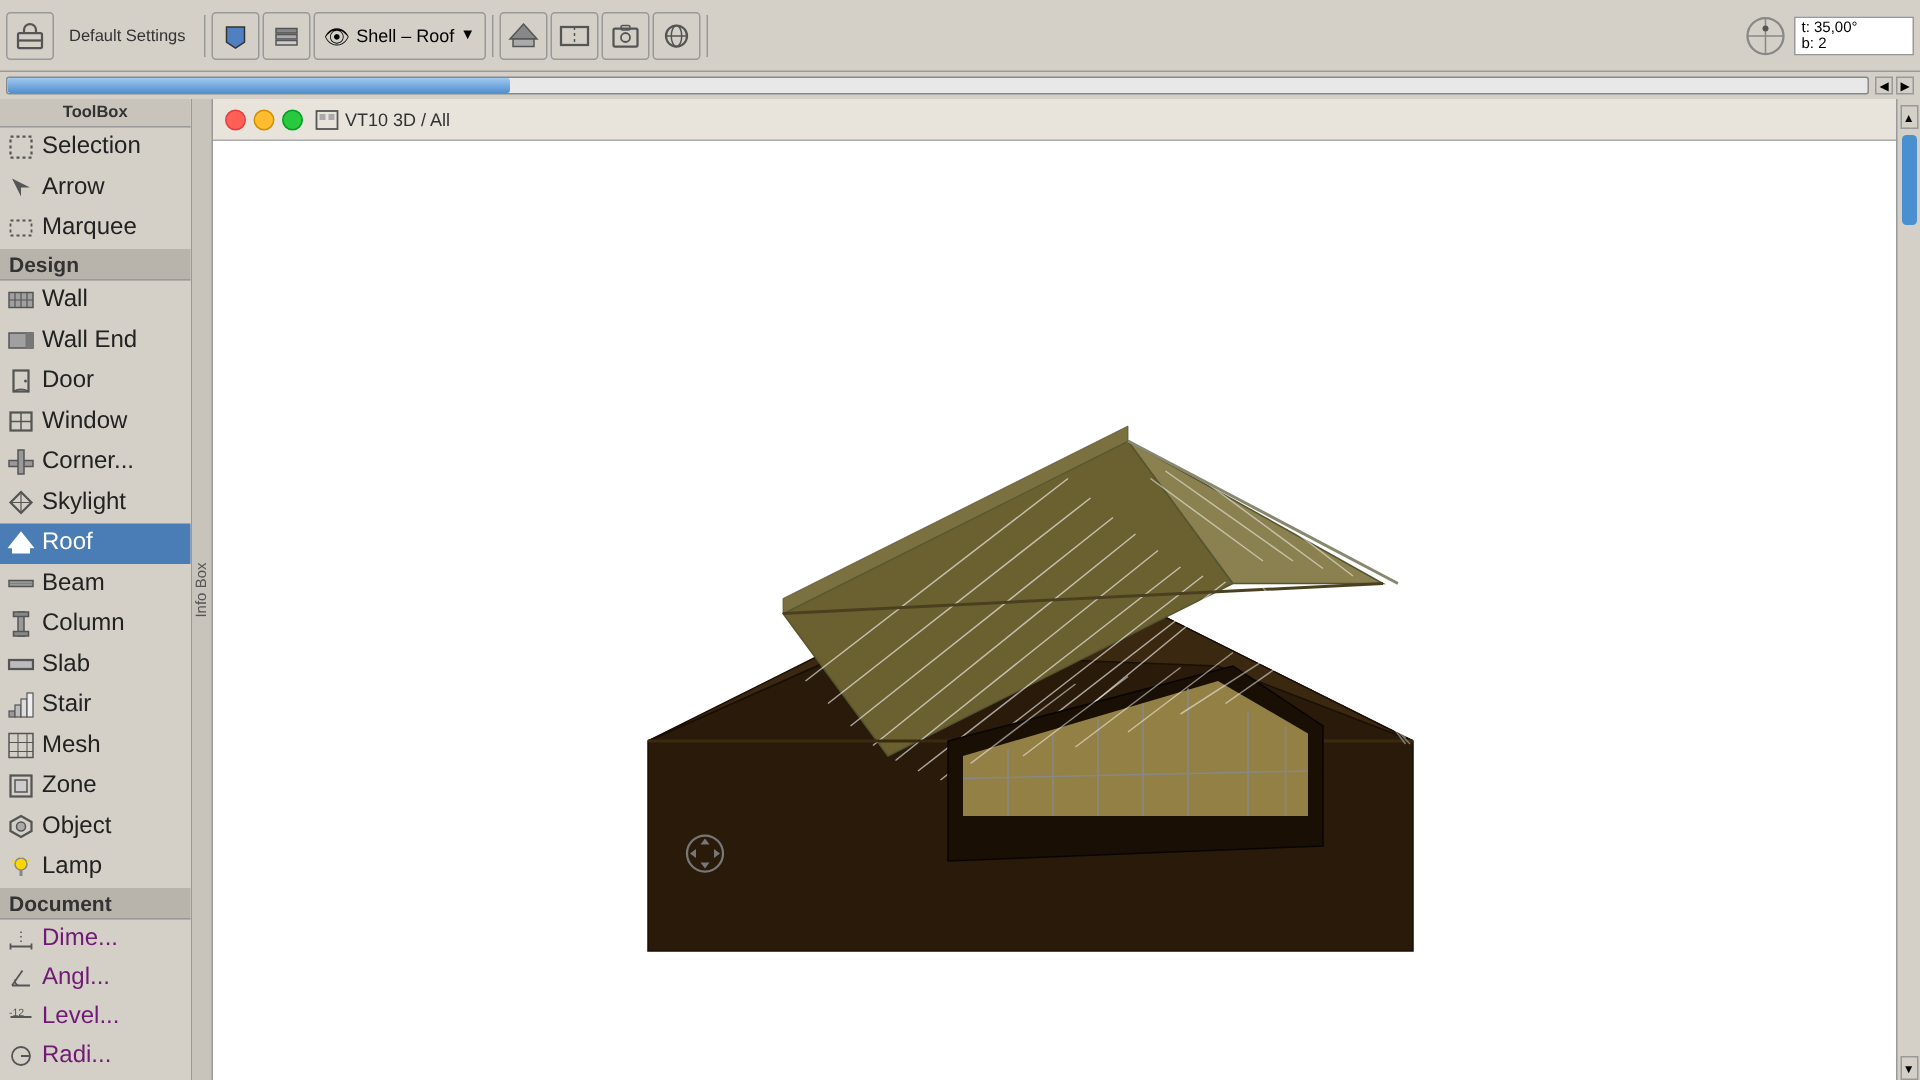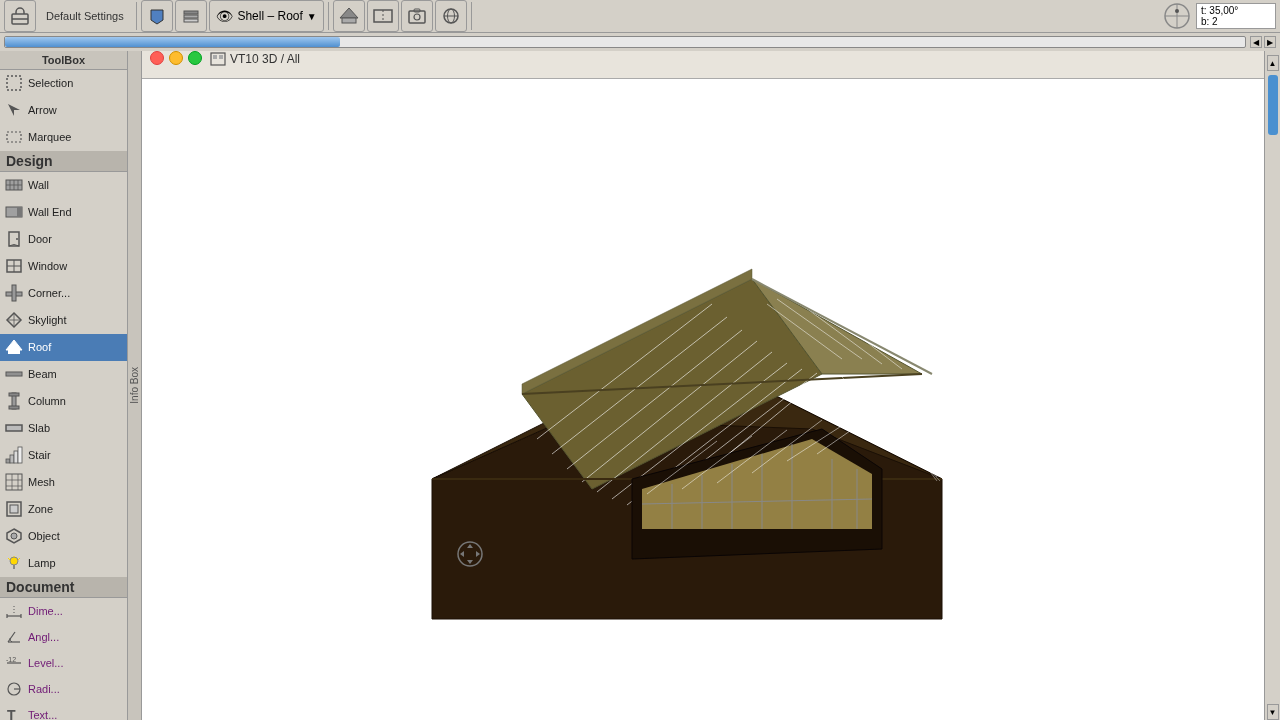--- a/index.html
+++ b/index.html
@@ -1,20 +1,20 @@
 <!DOCTYPE html>
 <html><head>
   <meta charset="utf-8">
   <style>
     * { margin: 0; padding: 0; box-sizing: border-box; }
     body { width: 1280px; height: 720px; overflow: hidden; font-family: Arial, sans-serif; font-size: 12px; background: #c0c0c0; display: flex; flex-direction: column; }
 
     
     .toolbar {
-      height: 33px;
+      height: 48px;
       background: #d4d0c8;
       border-bottom: 1px solid #999;
       display: flex;
       align-items: center;
       padding: 0 4px;
       gap: 2px;
       flex-shrink: 0;
     }
     .toolbar-btn {
       width: 32px; height: 32px;
@@ -134,21 +134,21 @@
       color: #222;
       border-bottom: 1px solid transparent;
     }
     .sidebar-item.active { background: #4a7cb5; color: white; }
     .sidebar-icon {
       width: 20px; height: 20px;
       display: flex; align-items: center; justify-content: center;
       font-size: 14px;
       flex-shrink: 0;
     }
-    .sidebar-label { font-size: 11px; text-align: center; }
+    .sidebar-label { font-size: 16px; text-align: center; }
 
     
     .info-box {
       width: 14px;
       background: #c8c4bc;
       border-right: 1px solid #999;
       display: flex;
       align-items: center;
       justify-content: center;
       flex-shrink: 0;
@@ -166,21 +166,21 @@
       display: flex;
       flex-direction: column;
       background: #f0f0f0;
       position: relative;
     }
     .canvas-titlebar {
       height: 28px;
       background: #e8e4dc;
       border-bottom: 1px solid #aaa;
       display: flex;
-      align-items: flex-start;
+      align-items: center;
       padding: 0 8px;
       gap: 8px;
     }
     .window-controls { display: flex; gap: 5px; }
     .win-btn-red { width: 14px; height: 14px; border-radius: 50%; background: #ff5f57; border: 1px solid #e04040; cursor: pointer; }
     .win-btn-yellow { width: 14px; height: 14px; border-radius: 50%; background: #febc2e; border: 1px solid #d09000; cursor: pointer; }
     .win-btn-green { width: 14px; height: 14px; border-radius: 50%; background: #28c840; border: 1px solid #00a020; cursor: pointer; }
     .canvas-title {
       flex: 1;
       text-align: center;

